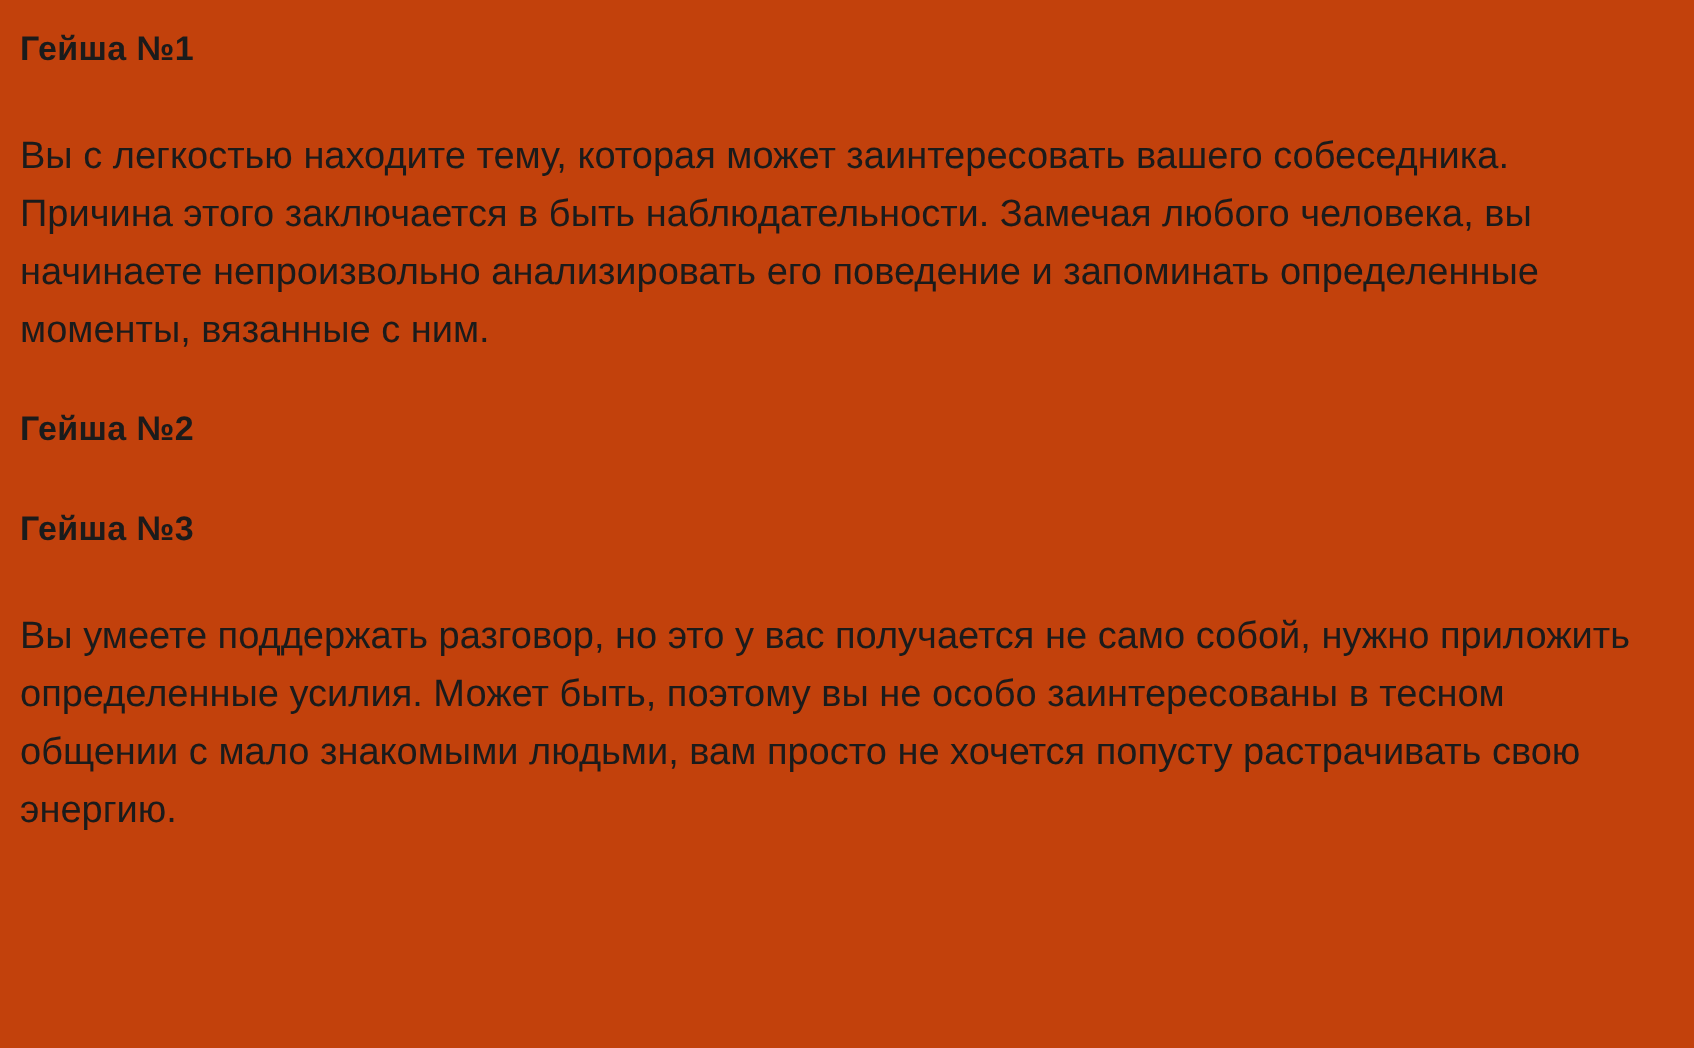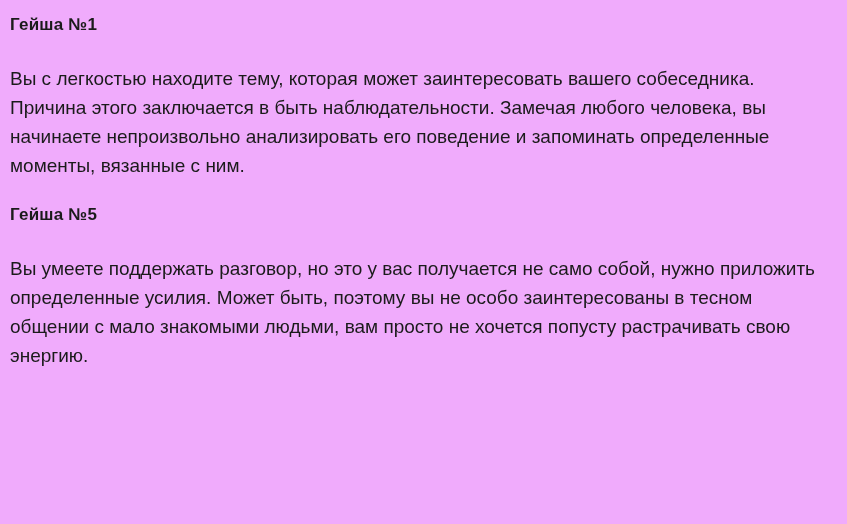--- a/index.html
+++ b/index.html
@@ -4,21 +4,21 @@
   <style>
     html, body {
       margin: 0;
       padding: 0;
       background: #ffffff;
     }
     .doc-page {
       width: 847px;
       height: 524px;
       box-sizing: border-box;
-      background: #f0abfc;
+      background: #c2410c;
       color: #1b1b1b;
       font-family: "Liberation Sans", "DejaVu Sans", sans-serif;
       padding: 14px 12px 0 10px;
       overflow: hidden;
     }
     .doc-section { margin: 0; }
     .section-heading {
       font-size: 17px;
       line-height: 21px;
       font-weight: bold;
@@ -38,20 +38,21 @@
 <body>
 
 <div class="doc-page">
 
   <section class="doc-section">
     <h3 class="section-heading">Гейша №1</h3>
     <p class="section-paragraph">Вы с легкостью находите тему, которая может заинтересовать вашего собеседника. Причина этого заключается в быть наблюдательности. Замечая любого человека, вы начинаете непроизвольно анализировать его поведение и запоминать определенные моменты, вязанные с ним.</p>
   </section>
 
   <section class="doc-section">
-    <h3 class="section-heading">Гейша №5</h3>
+    <h3 class="section-heading">Гейша №2</h3>
   </section>
 
   <section class="doc-section">
+    <h3 class="section-heading">Гейша №3</h3>
     <p class="section-paragraph">Вы умеете поддержать разговор, но это у вас получается не само собой, нужно приложить определенные усилия. Может быть, поэтому вы не особо заинтересованы в тесном общении с мало знакомыми людьми, вам просто не хочется попусту растрачивать свою энергию.</p>
   </section>
 
 </div>
 
 </body></html>

